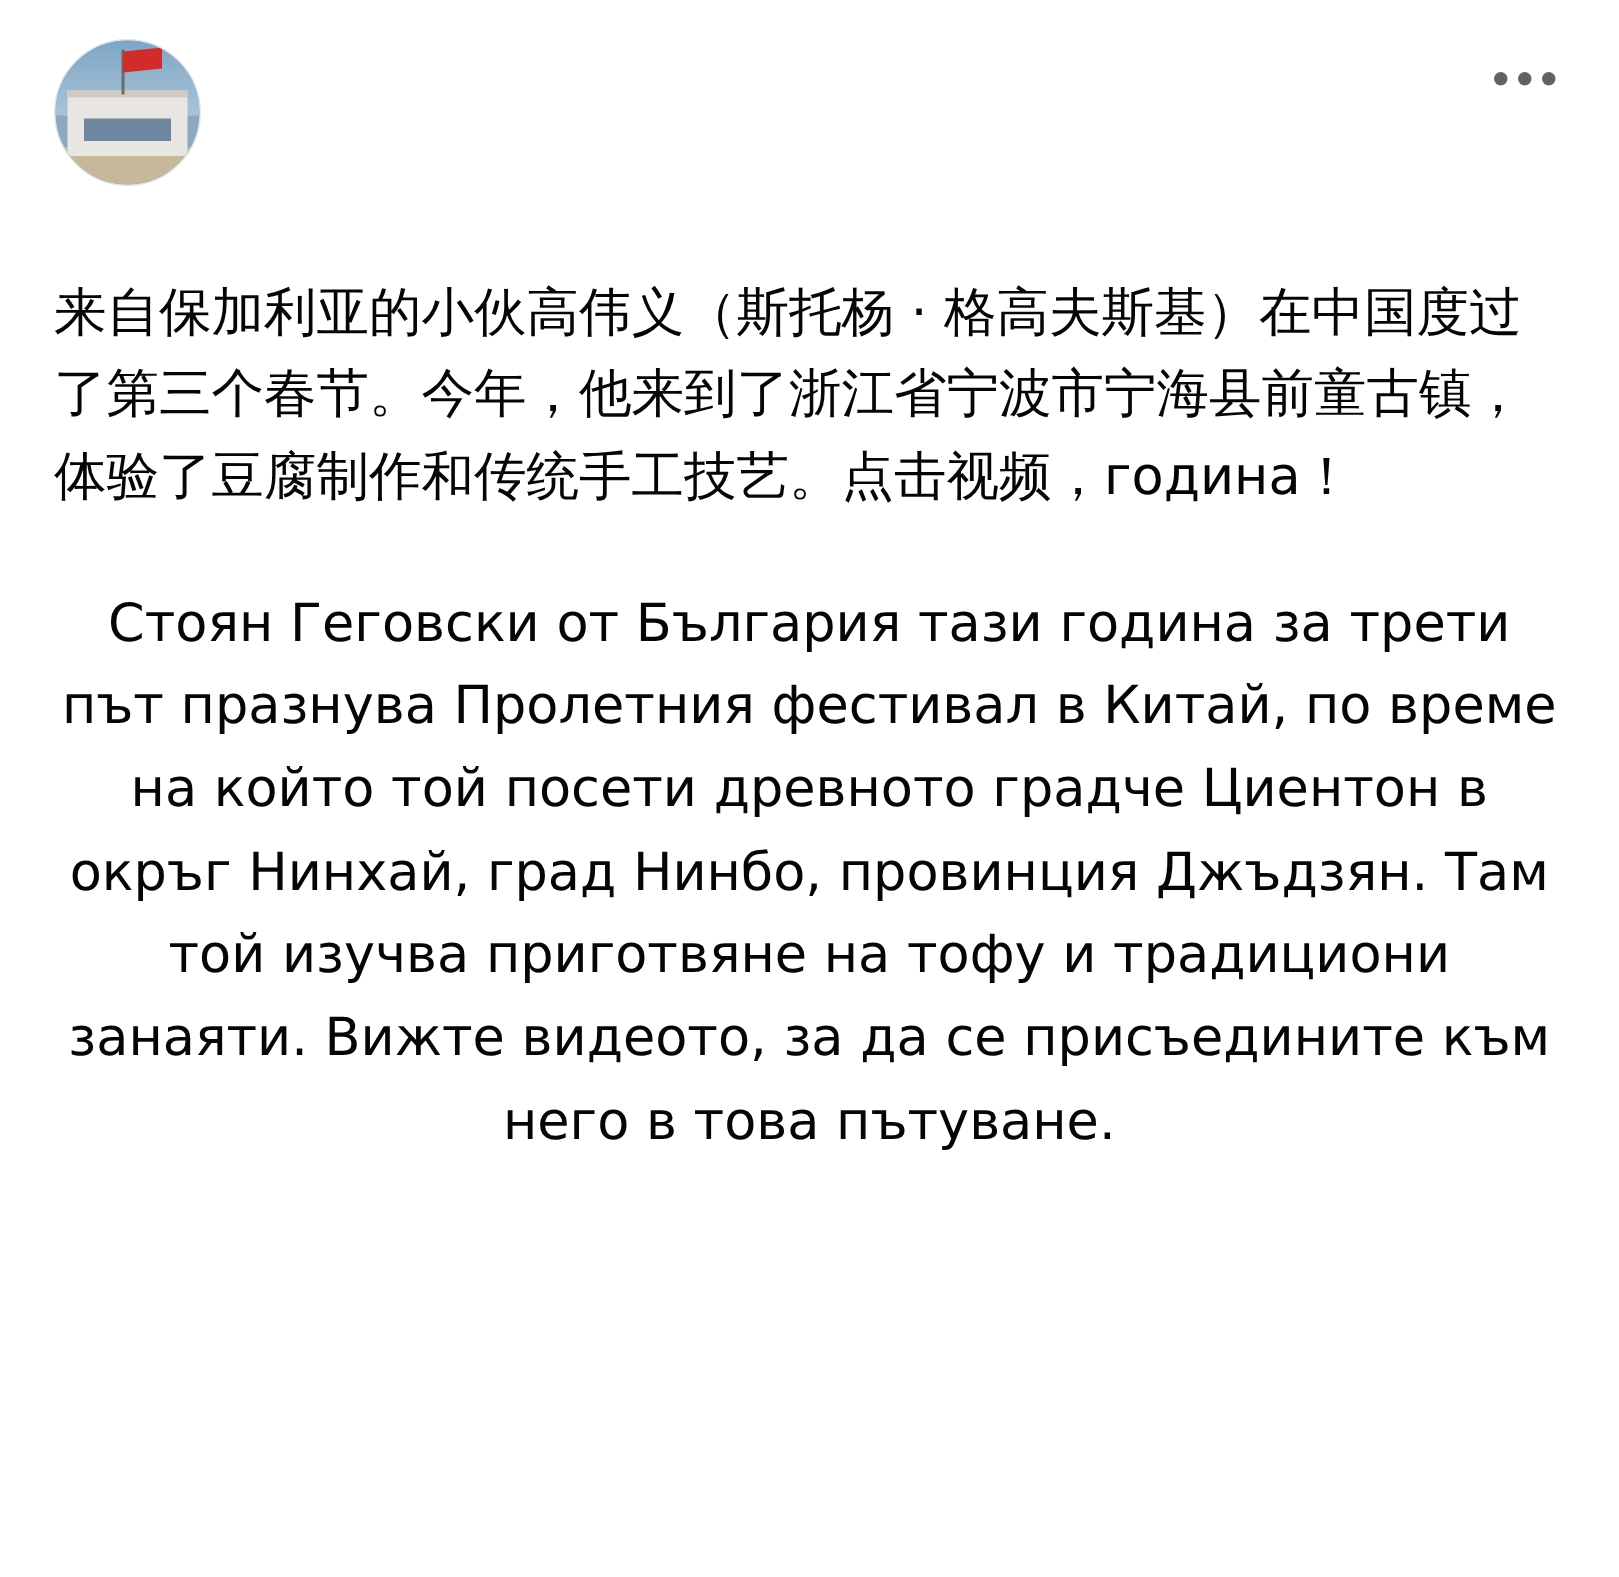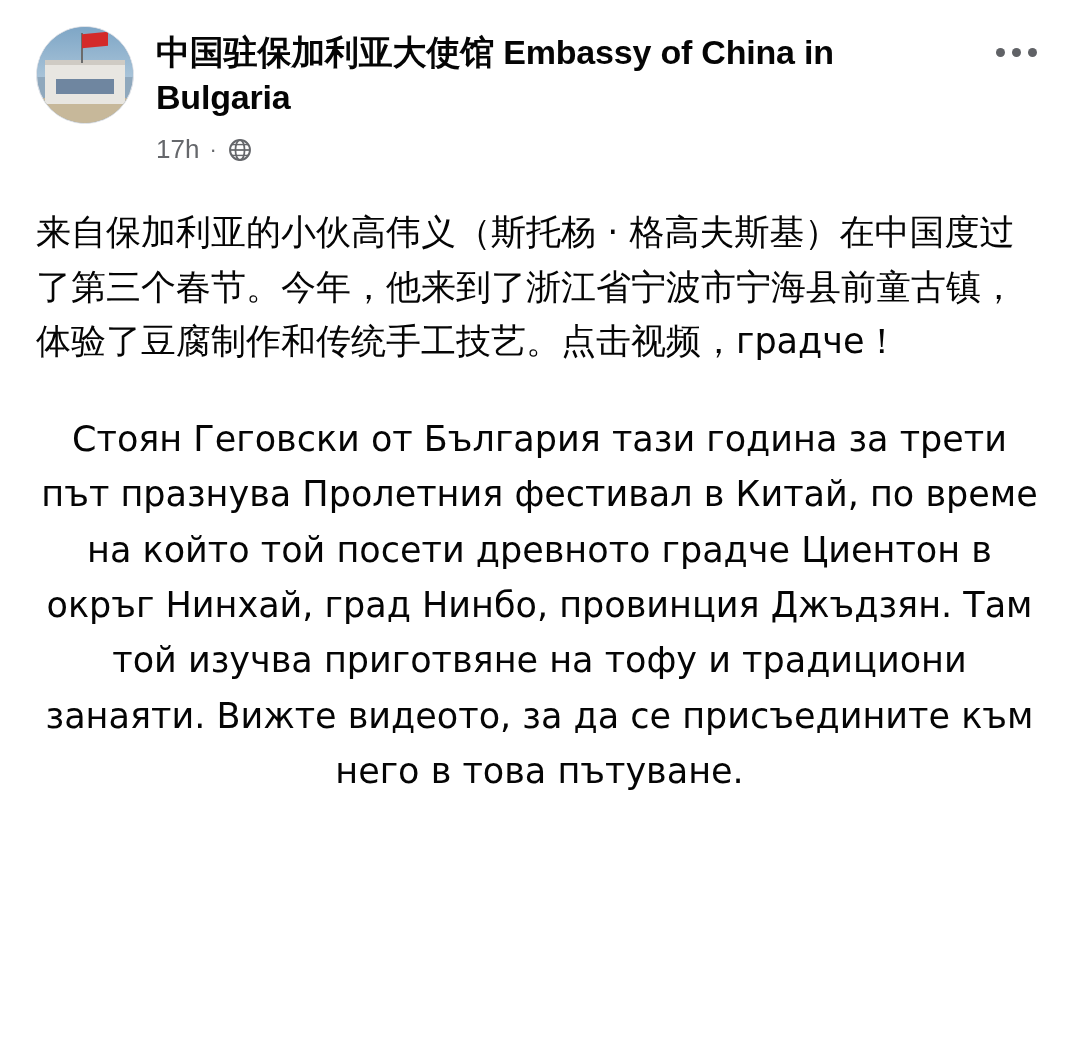--- a/index.html
+++ b/index.html
@@ -180,43 +180,26 @@
   <div class="post-header">
 
     <div class="avatar">
       <div class="sky"></div>
       <div class="ground"></div>
       <div class="building"></div>
       <div class="pole"></div>
       <div class="flag"></div>
     </div>
 
-    <div class="header-text">
-      <div class="page-name">中国驻保加利亚大使馆 Embassy of China in Bulgaria</div>
-
-      <div class="meta-row">
-        <span>17h</span>
-        <span class="meta-dot">·</span>
-        <span class="globe-icon">
-          <svg viewBox="0 0 24 24" width="26" height="26" aria-hidden="true">
-            <circle cx="12" cy="12" r="9.2" fill="none" stroke="#65676b" stroke-width="1.8"></circle>
-            <ellipse cx="12" cy="12" rx="4.2" ry="9.2" fill="none" stroke="#65676b" stroke-width="1.6"></ellipse>
-            <line x1="2.8" y1="12" x2="21.2" y2="12" stroke="#65676b" stroke-width="1.6"></line>
-            <line x1="4.2" y1="7" x2="19.8" y2="7" stroke="#65676b" stroke-width="1.3"></line>
-            <line x1="4.2" y1="17" x2="19.8" y2="17" stroke="#65676b" stroke-width="1.3"></line>
-          </svg>
-        </span>
-      </div>
-    </div>
 
     <div class="more-button">
       <span></span>
       <span></span>
       <span></span>
     </div>
   </div>
 
   <div class="post-body">
-    <div class="para cn">来自保加利亚的小伙高伟义（斯托杨 · 格高夫斯基）在中国度过了第三个春节。今年，他来到了浙江省宁波市宁海县前童古镇，体验了豆腐制作和传统手工技艺。点击视频，градче！</div>
+    <div class="para cn">来自保加利亚的小伙高伟义（斯托杨 · 格高夫斯基）在中国度过了第三个春节。今年，他来到了浙江省宁波市宁海县前童古镇，体验了豆腐制作和传统手工技艺。点击视频，година！</div>
     <div class="para bg">Стоян Геговски от България тази година за трети път празнува Пролетния фестивал в Китай, по време на който той посети древното градче Циентон в окръг Нинхай, град Нинбо, провинция Джъдзян. Там той изучва приготвяне на тофу и традициони занаяти. Вижте видеото, за да се присъедините към него в това пътуване.</div>
   </div>
 
 </div>
 
 </body></html>

